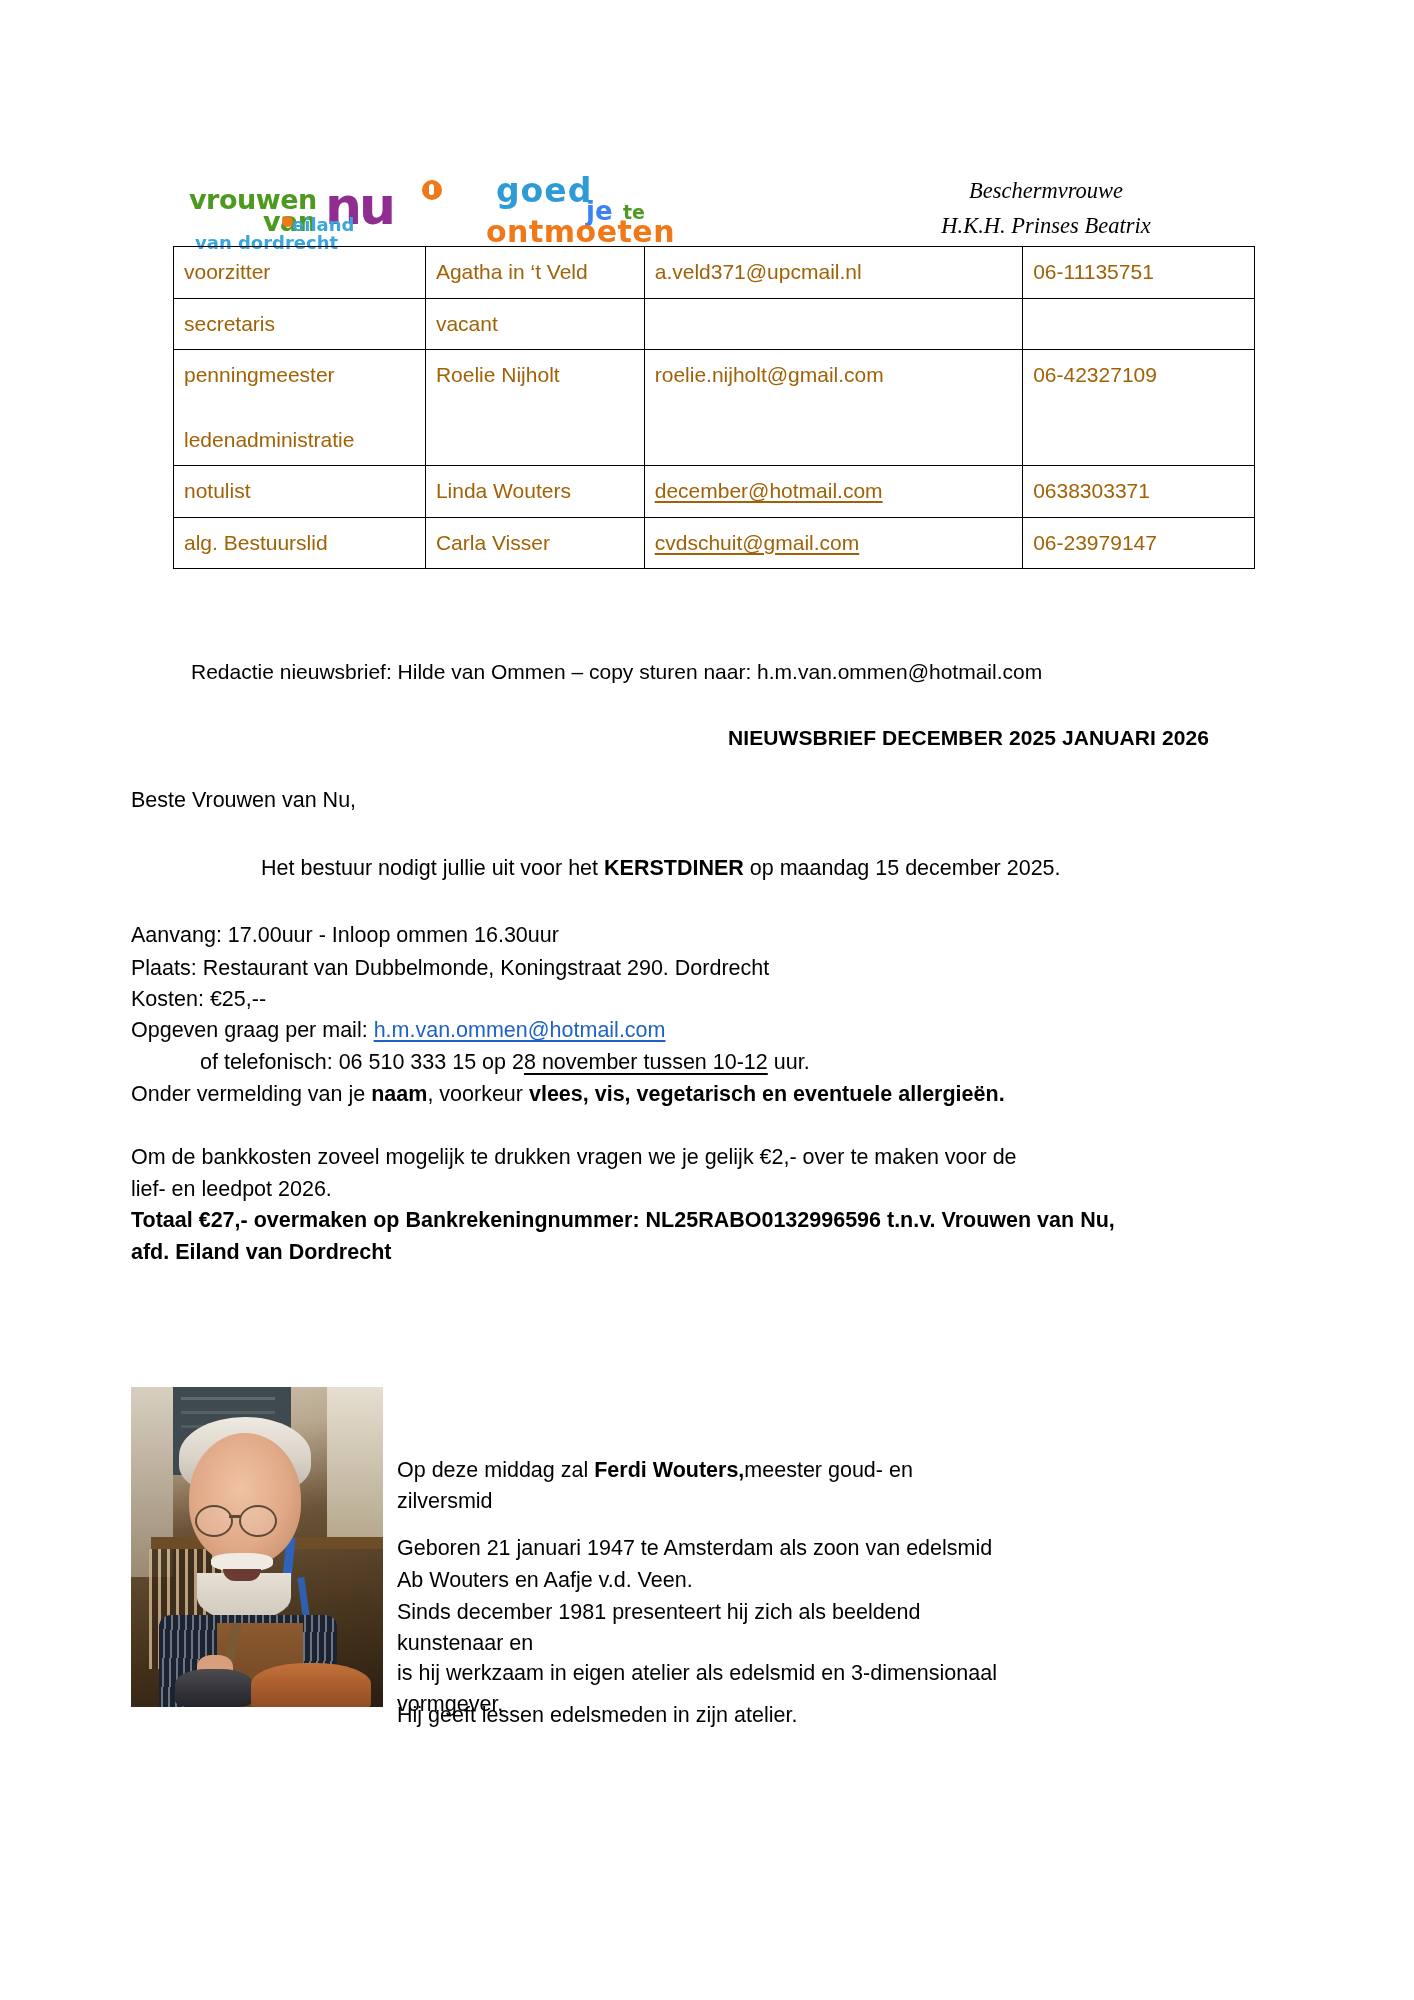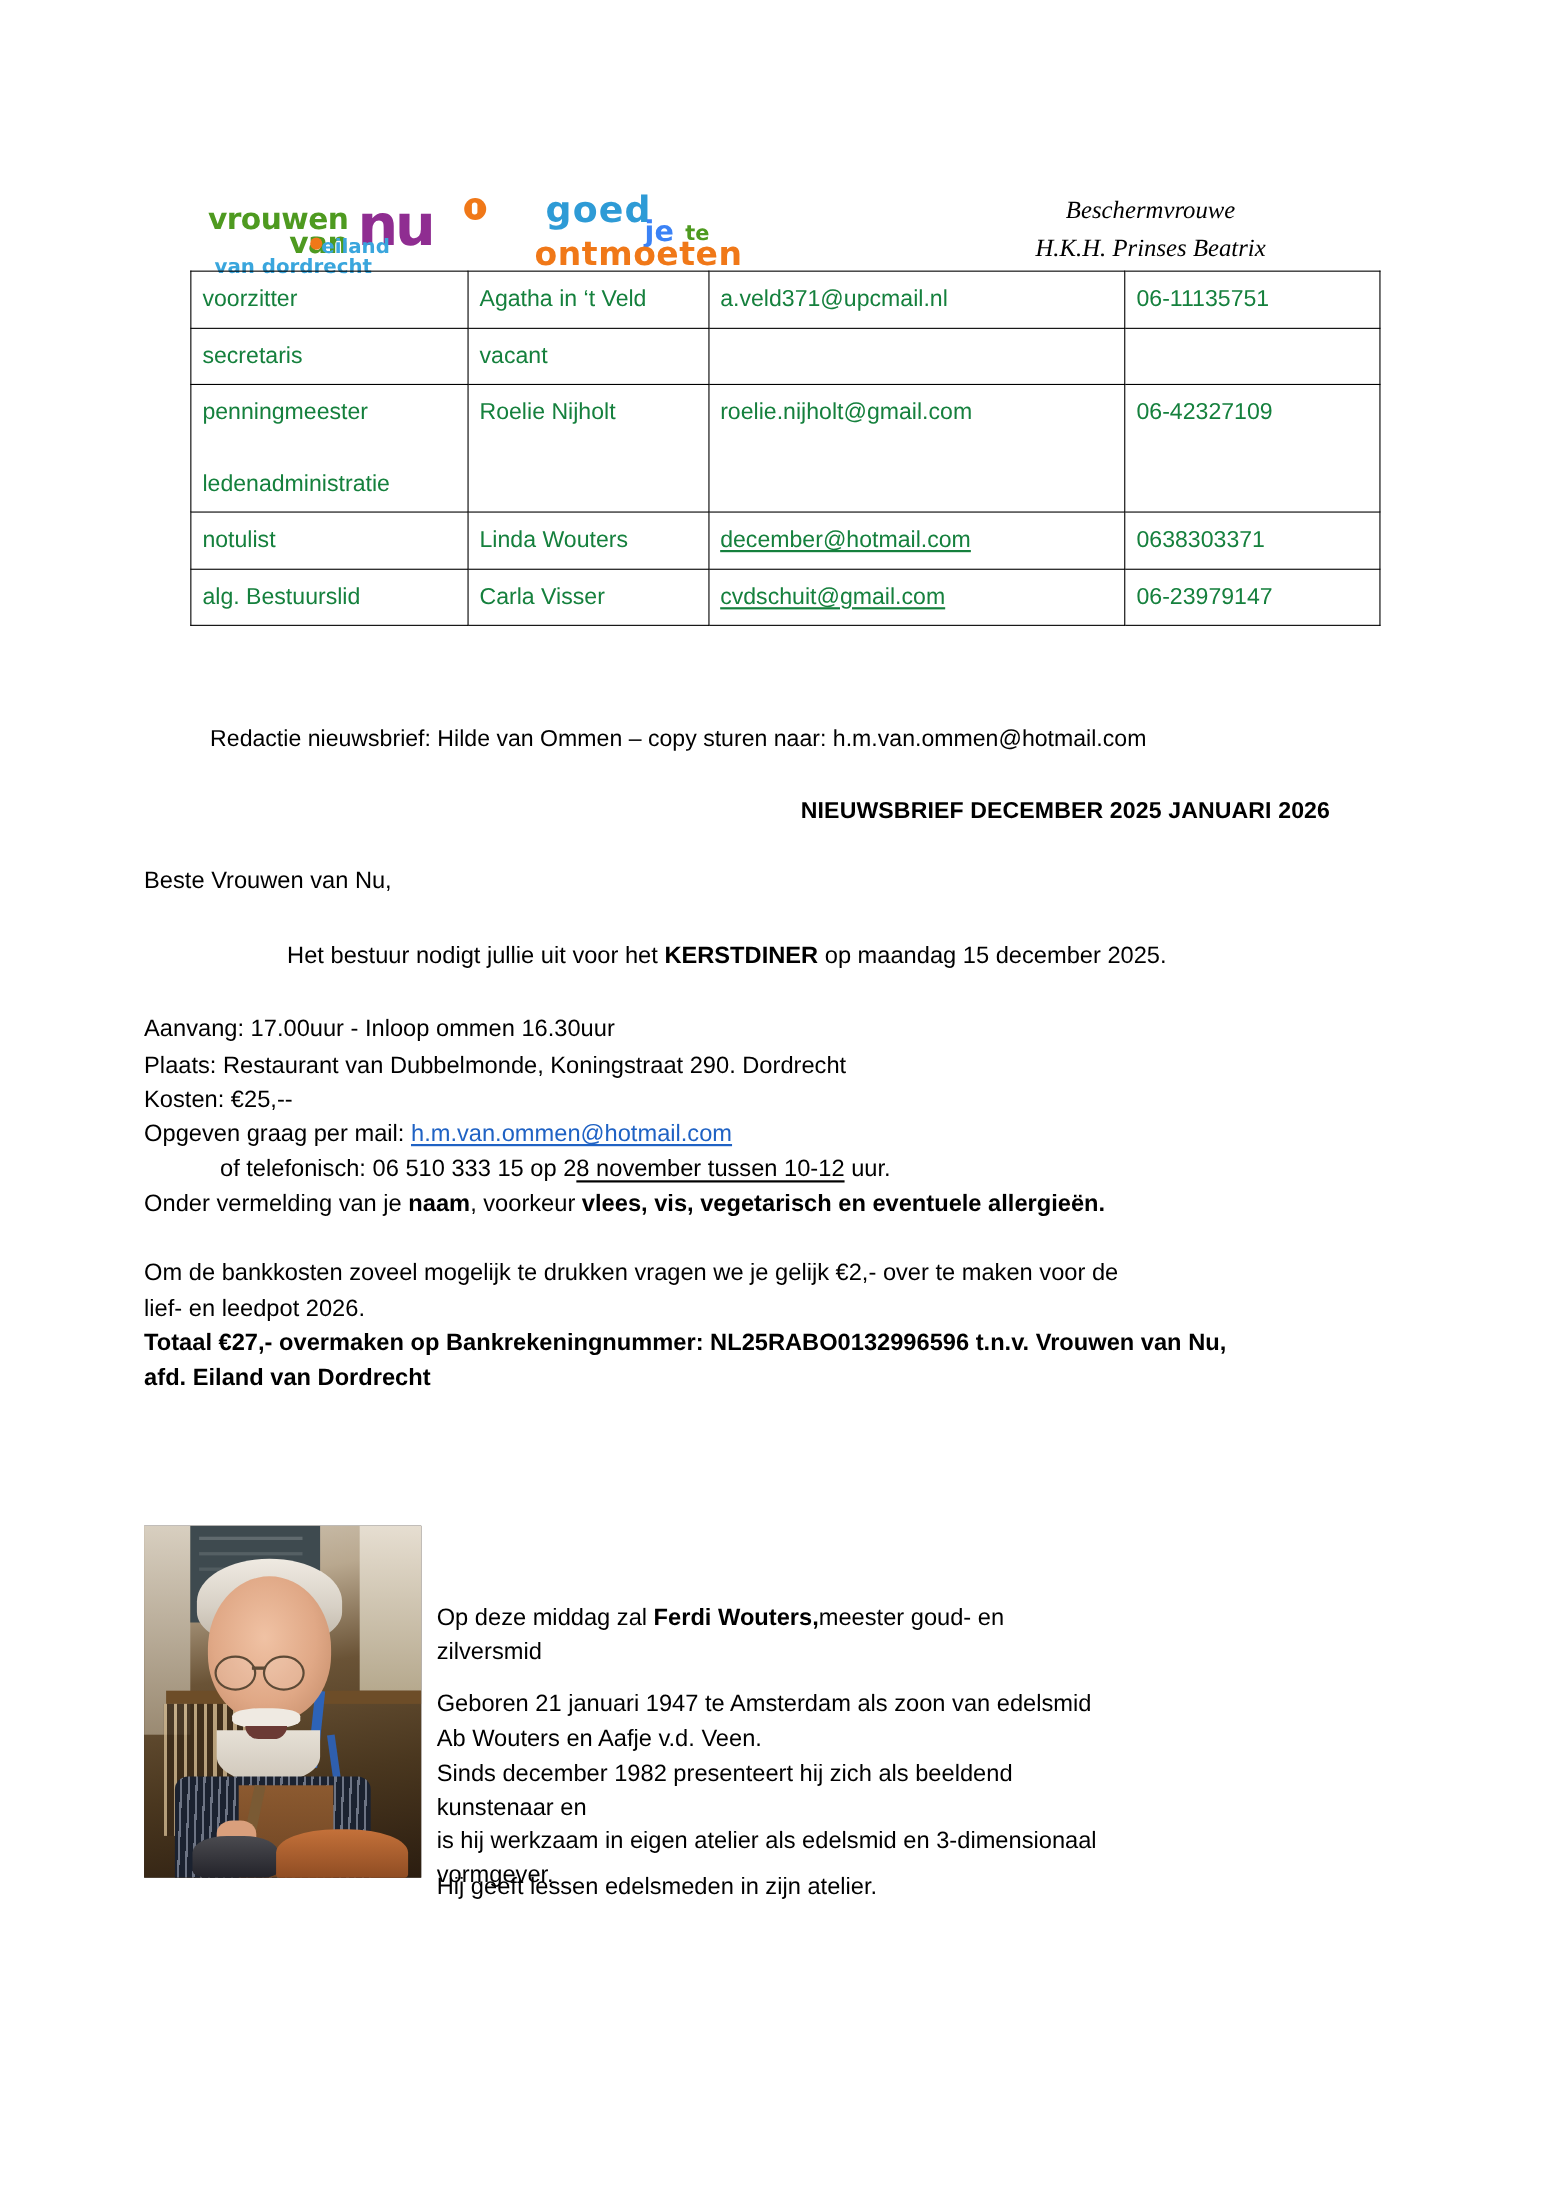--- a/index.html
+++ b/index.html
@@ -182,21 +182,21 @@
     border-collapse: collapse;
     table-layout: fixed;
   }
   .board-table td {
     border: 1px solid #000;
     padding: 9px 9px 9px 10px;
     vertical-align: top;
     font-family: "Liberation Sans", sans-serif;
     font-size: 21px;
     line-height: 1.55;
-    color: #15803d;
+    color: #a16207;
   }
   .board-table td.c0 { width: 193px; }
   .board-table td.c1 { width: 165px; }
   .board-table td.c2 { width: 300px; }
   .board-table td.c3 { width: 176px; }
 
   .cellrow { min-height: 24px; }
   .cellrow.spacer { height: 32px; }
   .ul { text-decoration: underline; text-underline-offset: 3px; }
 
@@ -570,20 +570,20 @@
   <div class="txt" id="p-ferdi">
     <div>
       <span>Op deze middag zal </span><span class="b">Ferdi Wouters,</span><span>meester goud- en zilversmid</span>
     </div>
   </div>
 
   <div class="txt" id="p-geboren">Geboren 21 januari 1947 te Amsterdam als zoon van edelsmid</div>
   <div class="txt" id="p-ab">Ab Wouters en Aafje v.d. Veen.</div>
 
   <div class="txt" id="p-sinds">
-    <div>Sinds december 1982 presenteert hij zich als beeldend kunstenaar en</div>
+    <div>Sinds december 1981 presenteert hij zich als beeldend kunstenaar en</div>
     <div>is hij werkzaam in eigen atelier als edelsmid en 3-dimensionaal</div>
     <div>vormgever.</div>
   </div>
 
   <div class="txt" id="p-lessen">Hij geeft lessen edelsmeden in zijn atelier.</div>
 
 </div>
 
 </body></html>

